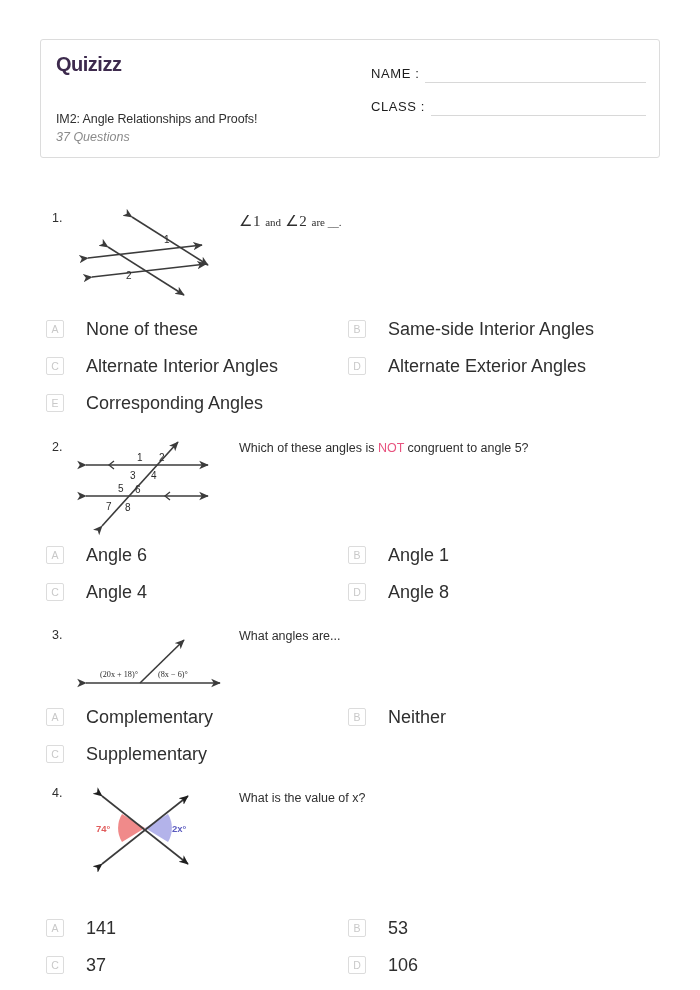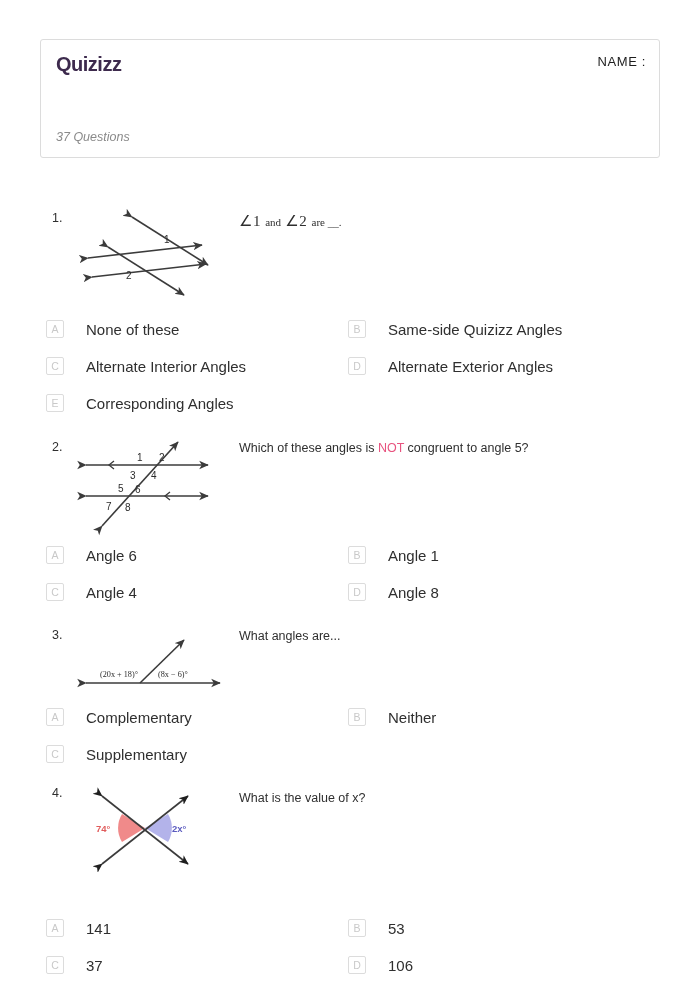--- a/index.html
+++ b/index.html
@@ -69,21 +69,20 @@
     position: absolute;
     left: 330px;
     top: 14px;
     width: 275px;
   }
   .field-row {
     display: flex;
     align-items: flex-end;
     height: 29px;
     margin-bottom: 4px;
-    flex-direction: column;
   }
   .field-label {
     font-size: 13px;
     color: #1d1d1d;
     letter-spacing: 0.6px;
     white-space: nowrap;
     padding-bottom: 2px;
   }
   .field-line {
     flex: 1;
@@ -152,21 +151,21 @@
     box-sizing: border-box;
     font-size: 10.5px;
     color: #c9c9c9;
     display: flex;
     align-items: center;
     justify-content: center;
     flex: none;
   }
   .opt-label {
     margin-left: 22px;
-    font-size: 15px;
+    font-size: 18px;
     color: #2f2f2f;
     white-space: nowrap;
   }
 
   svg { display: block; overflow: visible; }
   .ln { stroke: #3b3b3b; stroke-width: 1.6; fill: none; }
   .ln-thin { stroke: #3b3b3b; stroke-width: 1.3; fill: none; }
   .lbl {
     font-family: "Liberation Sans", sans-serif;
     font-size: 10px;
@@ -192,25 +191,30 @@
 </style>
 </head>
 <body>
 
 <div class="page">
 
   <div class="header-card">
     <div class="header-left">
       <div class="logo">Quizizz</div>
     </div>
+    <div class="quiz-title">IM2: Angle Relationships and Proofs!</div>
     <div class="quiz-count">37 Questions</div>
 
     <div class="fields">
       <div class="field-row">
         <span class="field-label">NAME :</span>
+        <span class="field-line"></span>
+      </div>
+      <div class="field-row">
+        <span class="field-label">CLASS :</span>
         <span class="field-line"></span>
       </div>
     </div>
   </div>
 
   <div class="question" style="top:211px">
     <div class="q-num">1.</div>
 
     <div class="q-figure">
       <svg width="150" height="95" viewBox="0 0 150 95">
@@ -240,21 +244,21 @@
     </div>
   </div>
 
   <div class="options" style="top:319px">
     <div class="opt opt-a" style="top:0">
       <span class="opt-box">A</span>
       <span class="opt-label">None of these</span>
     </div>
     <div class="opt opt-b" style="top:0">
       <span class="opt-box">B</span>
-      <span class="opt-label">Same-side Quizizz Angles</span>
+      <span class="opt-label">Same-side Interior Angles</span>
     </div>
     <div class="opt opt-c" style="top:37px">
       <span class="opt-box">C</span>
       <span class="opt-label">Alternate Interior Angles</span>
     </div>
     <div class="opt opt-d" style="top:37px">
       <span class="opt-box">D</span>
       <span class="opt-label">Alternate Exterior Angles</span>
     </div>
     <div class="opt opt-e" style="top:74px">

